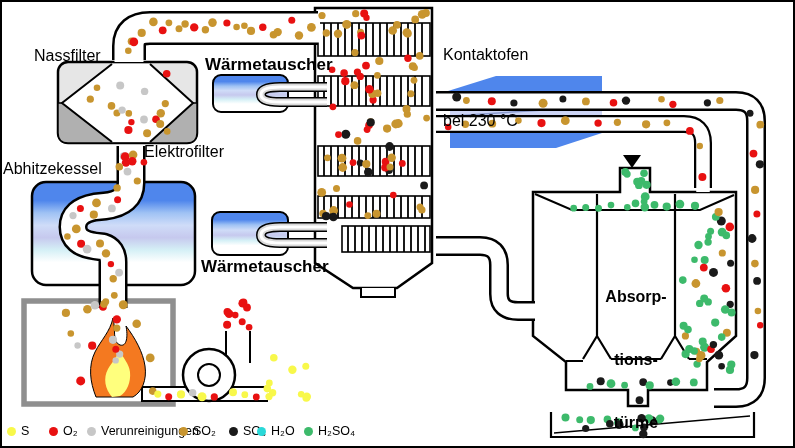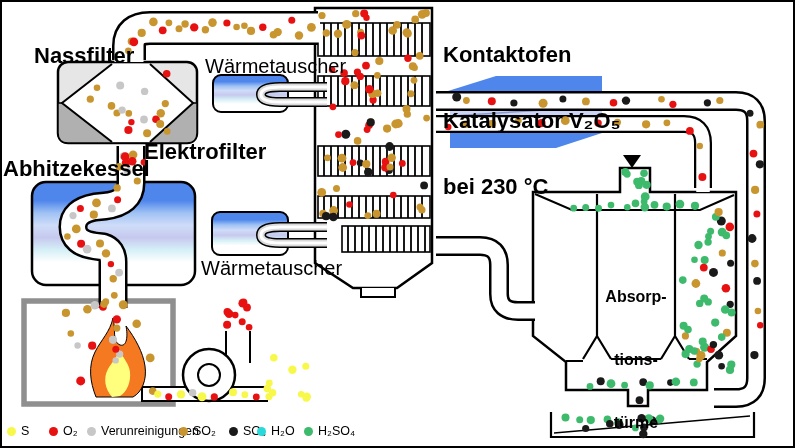--- a/index.html
+++ b/index.html
@@ -1,21 +1,21 @@
 <!DOCTYPE html>
 <html><head>
 <meta charset="utf-8">
 <style>
   html,body{margin:0;padding:0;background:#888;}
   .stage{position:relative;width:795px;height:448px;background:#ffffff;overflow:hidden;
          font-family:"Liberation Sans","DejaVu Sans",sans-serif;}
   svg{position:absolute;left:0;top:0;}
   .lbl{position:absolute;color:#000;white-space:pre;z-index:5;}
-  .big{font-size:22px;font-weight:bold;line-height:22px;}
-  .med{font-size:20px;font-weight:normal;}
+  .big{font-size:16px;font-weight:normal;line-height:22px;}
+  .med{font-size:17px;font-weight:bold;}
   .abs{font-size:16px;font-weight:bold;text-align:center;line-height:21px;}
   .legend-item{position:absolute;display:flex;align-items:center;gap:5px;z-index:5;}
   .legend-dot{width:9px;height:9px;border-radius:50%;display:inline-block;}
   .legend-txt{font-size:12.5px;color:#000;}
 </style>
 </head>
 <body>
 
 <div class="stage">
 
@@ -542,21 +542,20 @@
   <rect x="1" y="1" width="793" height="446" fill="none" stroke="#000" stroke-width="2"></rect>
 </svg>
 
 <div class="lbl big" style="left:34px;top:45px;">Nassfilter</div>
 <div class="lbl big" style="left:144px;top:141px;">Elektrofilter</div>
 <div class="lbl big" style="left:3px;top:158px;">Abhitzekessel</div>
 <div class="lbl med" style="left:205px;top:55px;">Wärmetauscher</div>
 <div class="lbl med" style="left:201px;top:257px;">Wärmetauscher</div>
 <div class="lbl big" style="left:443px;top:0;">
   <div>Kontaktofen</div>
-  <div>Katalysator V₂O₅</div>
   <div>bei 230 °C</div>
 </div>
 <div class="lbl abs" style="left:593px;top:244px;width:86px;">
   <div>Absorp-</div>
   <div>tions-</div>
   <div>türme</div>
 </div>
 
 <div>
   <div class="legend-item" style="left:7px;top:424px;">

